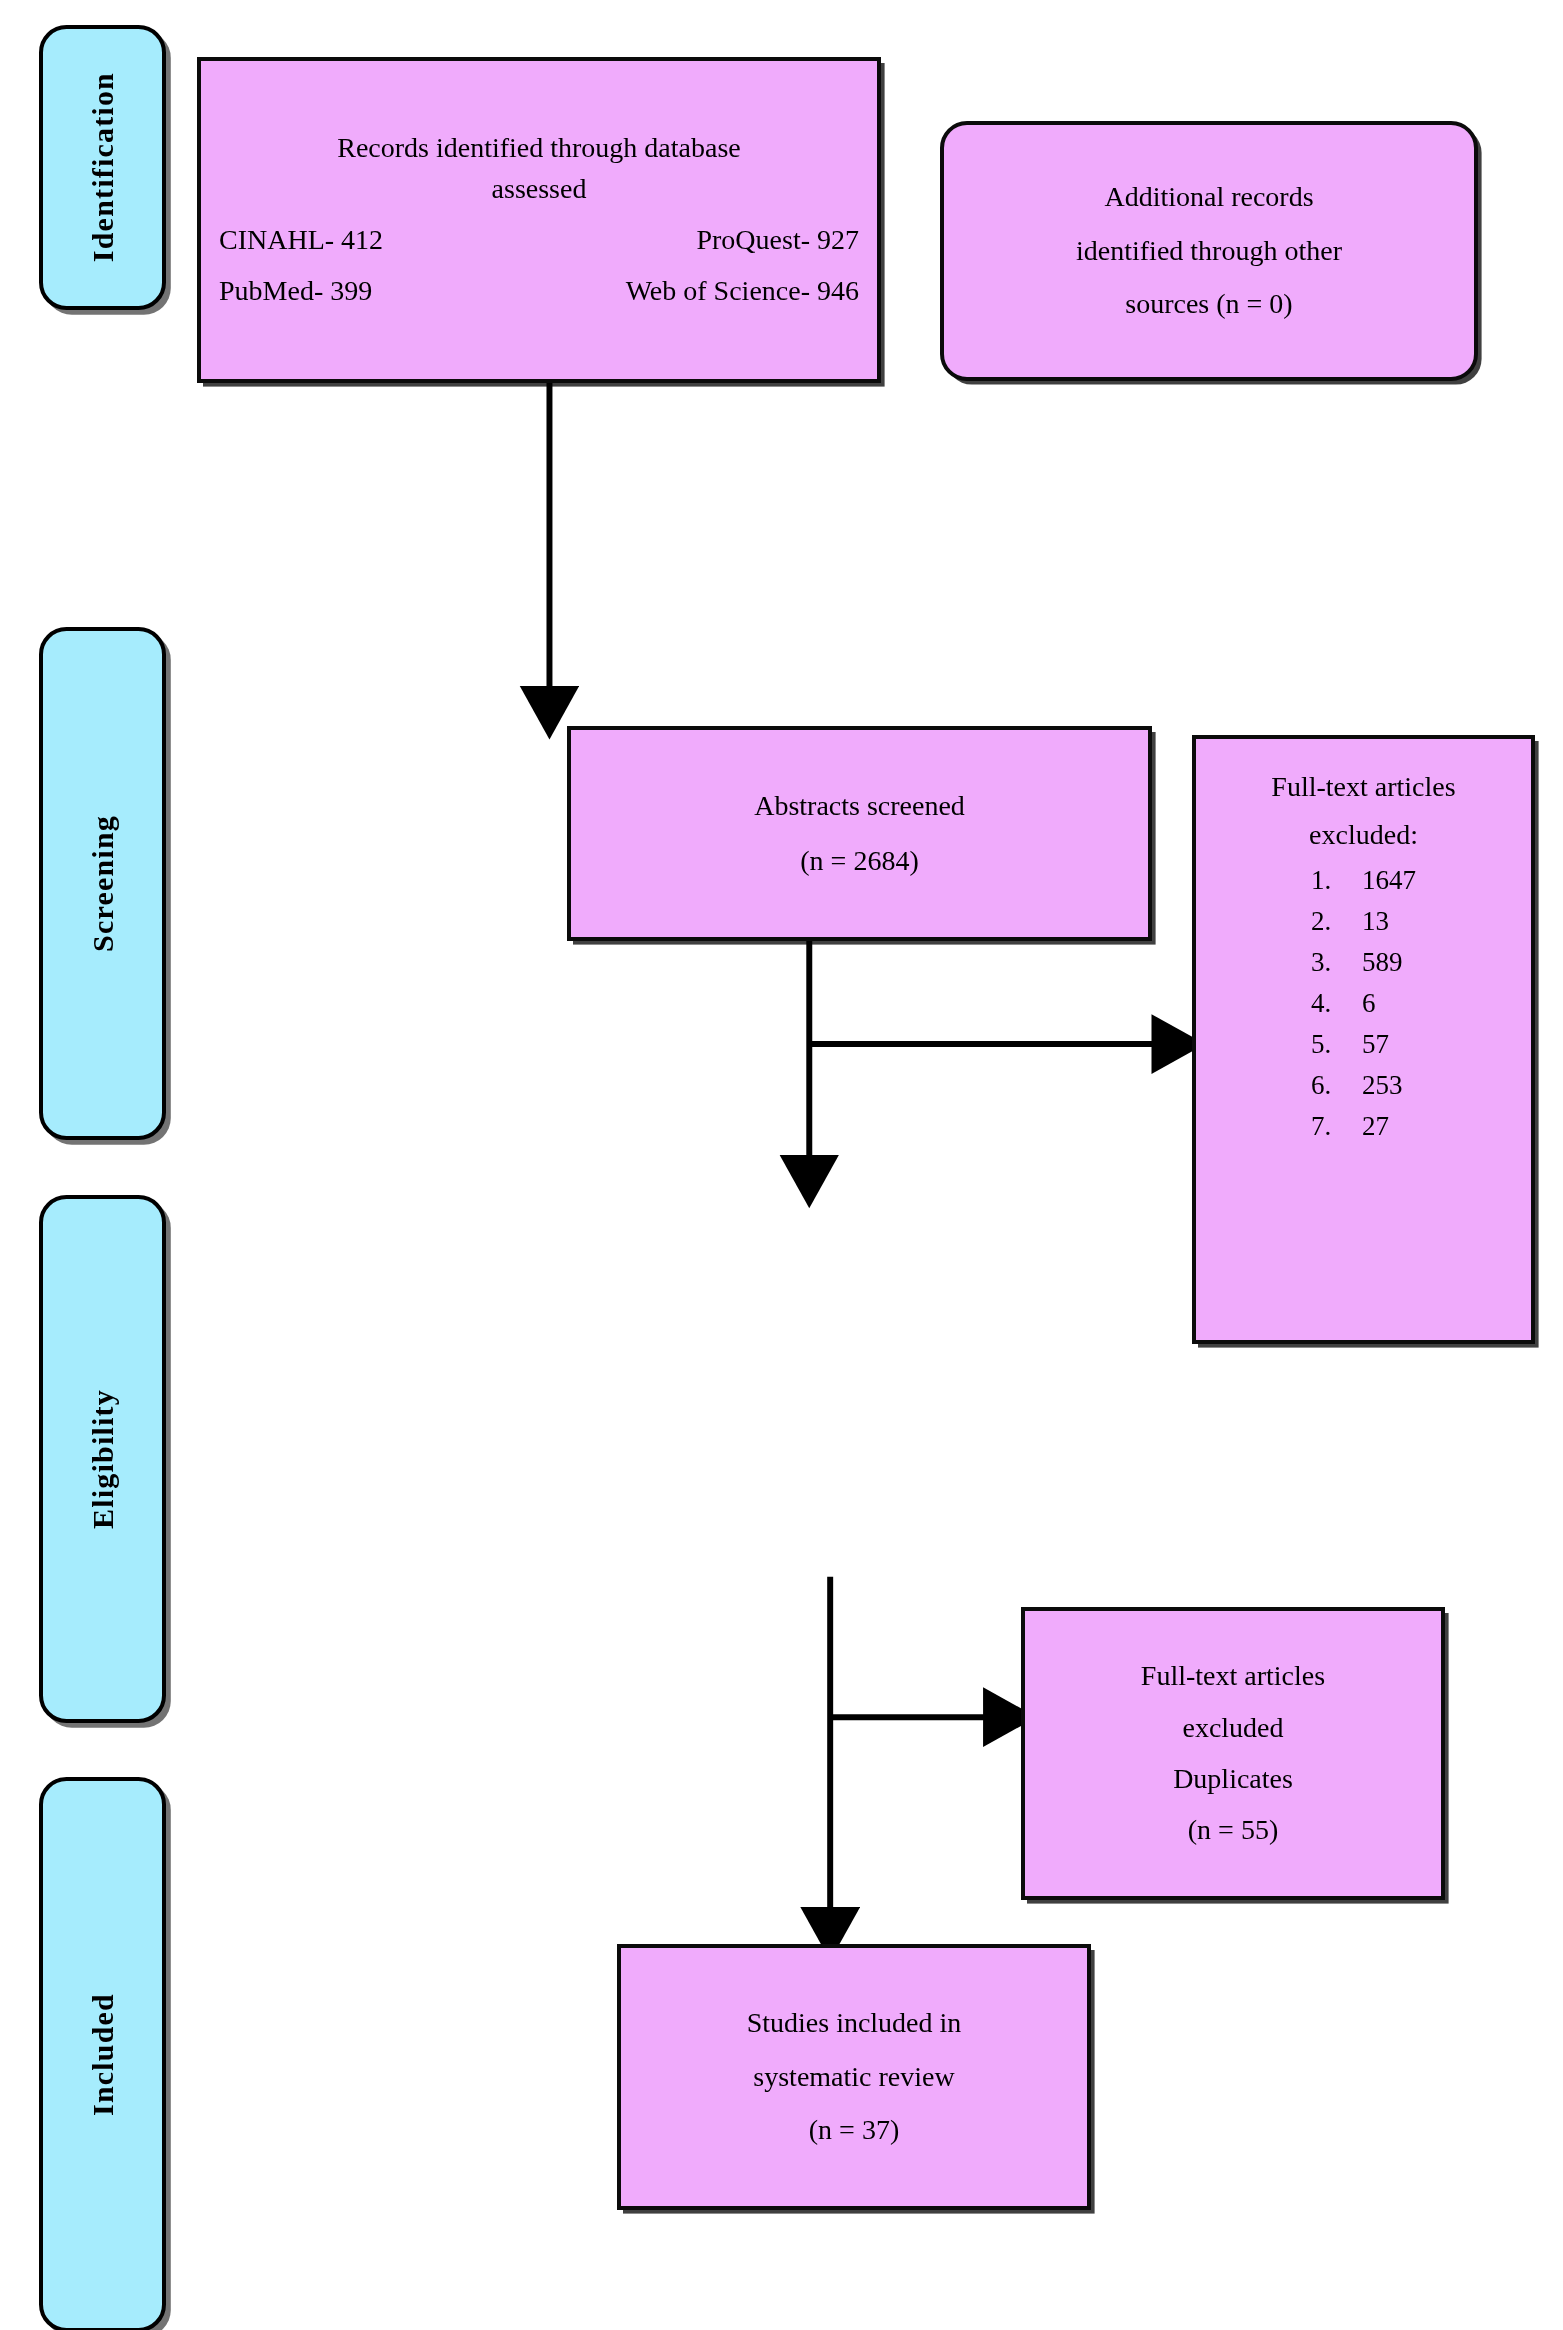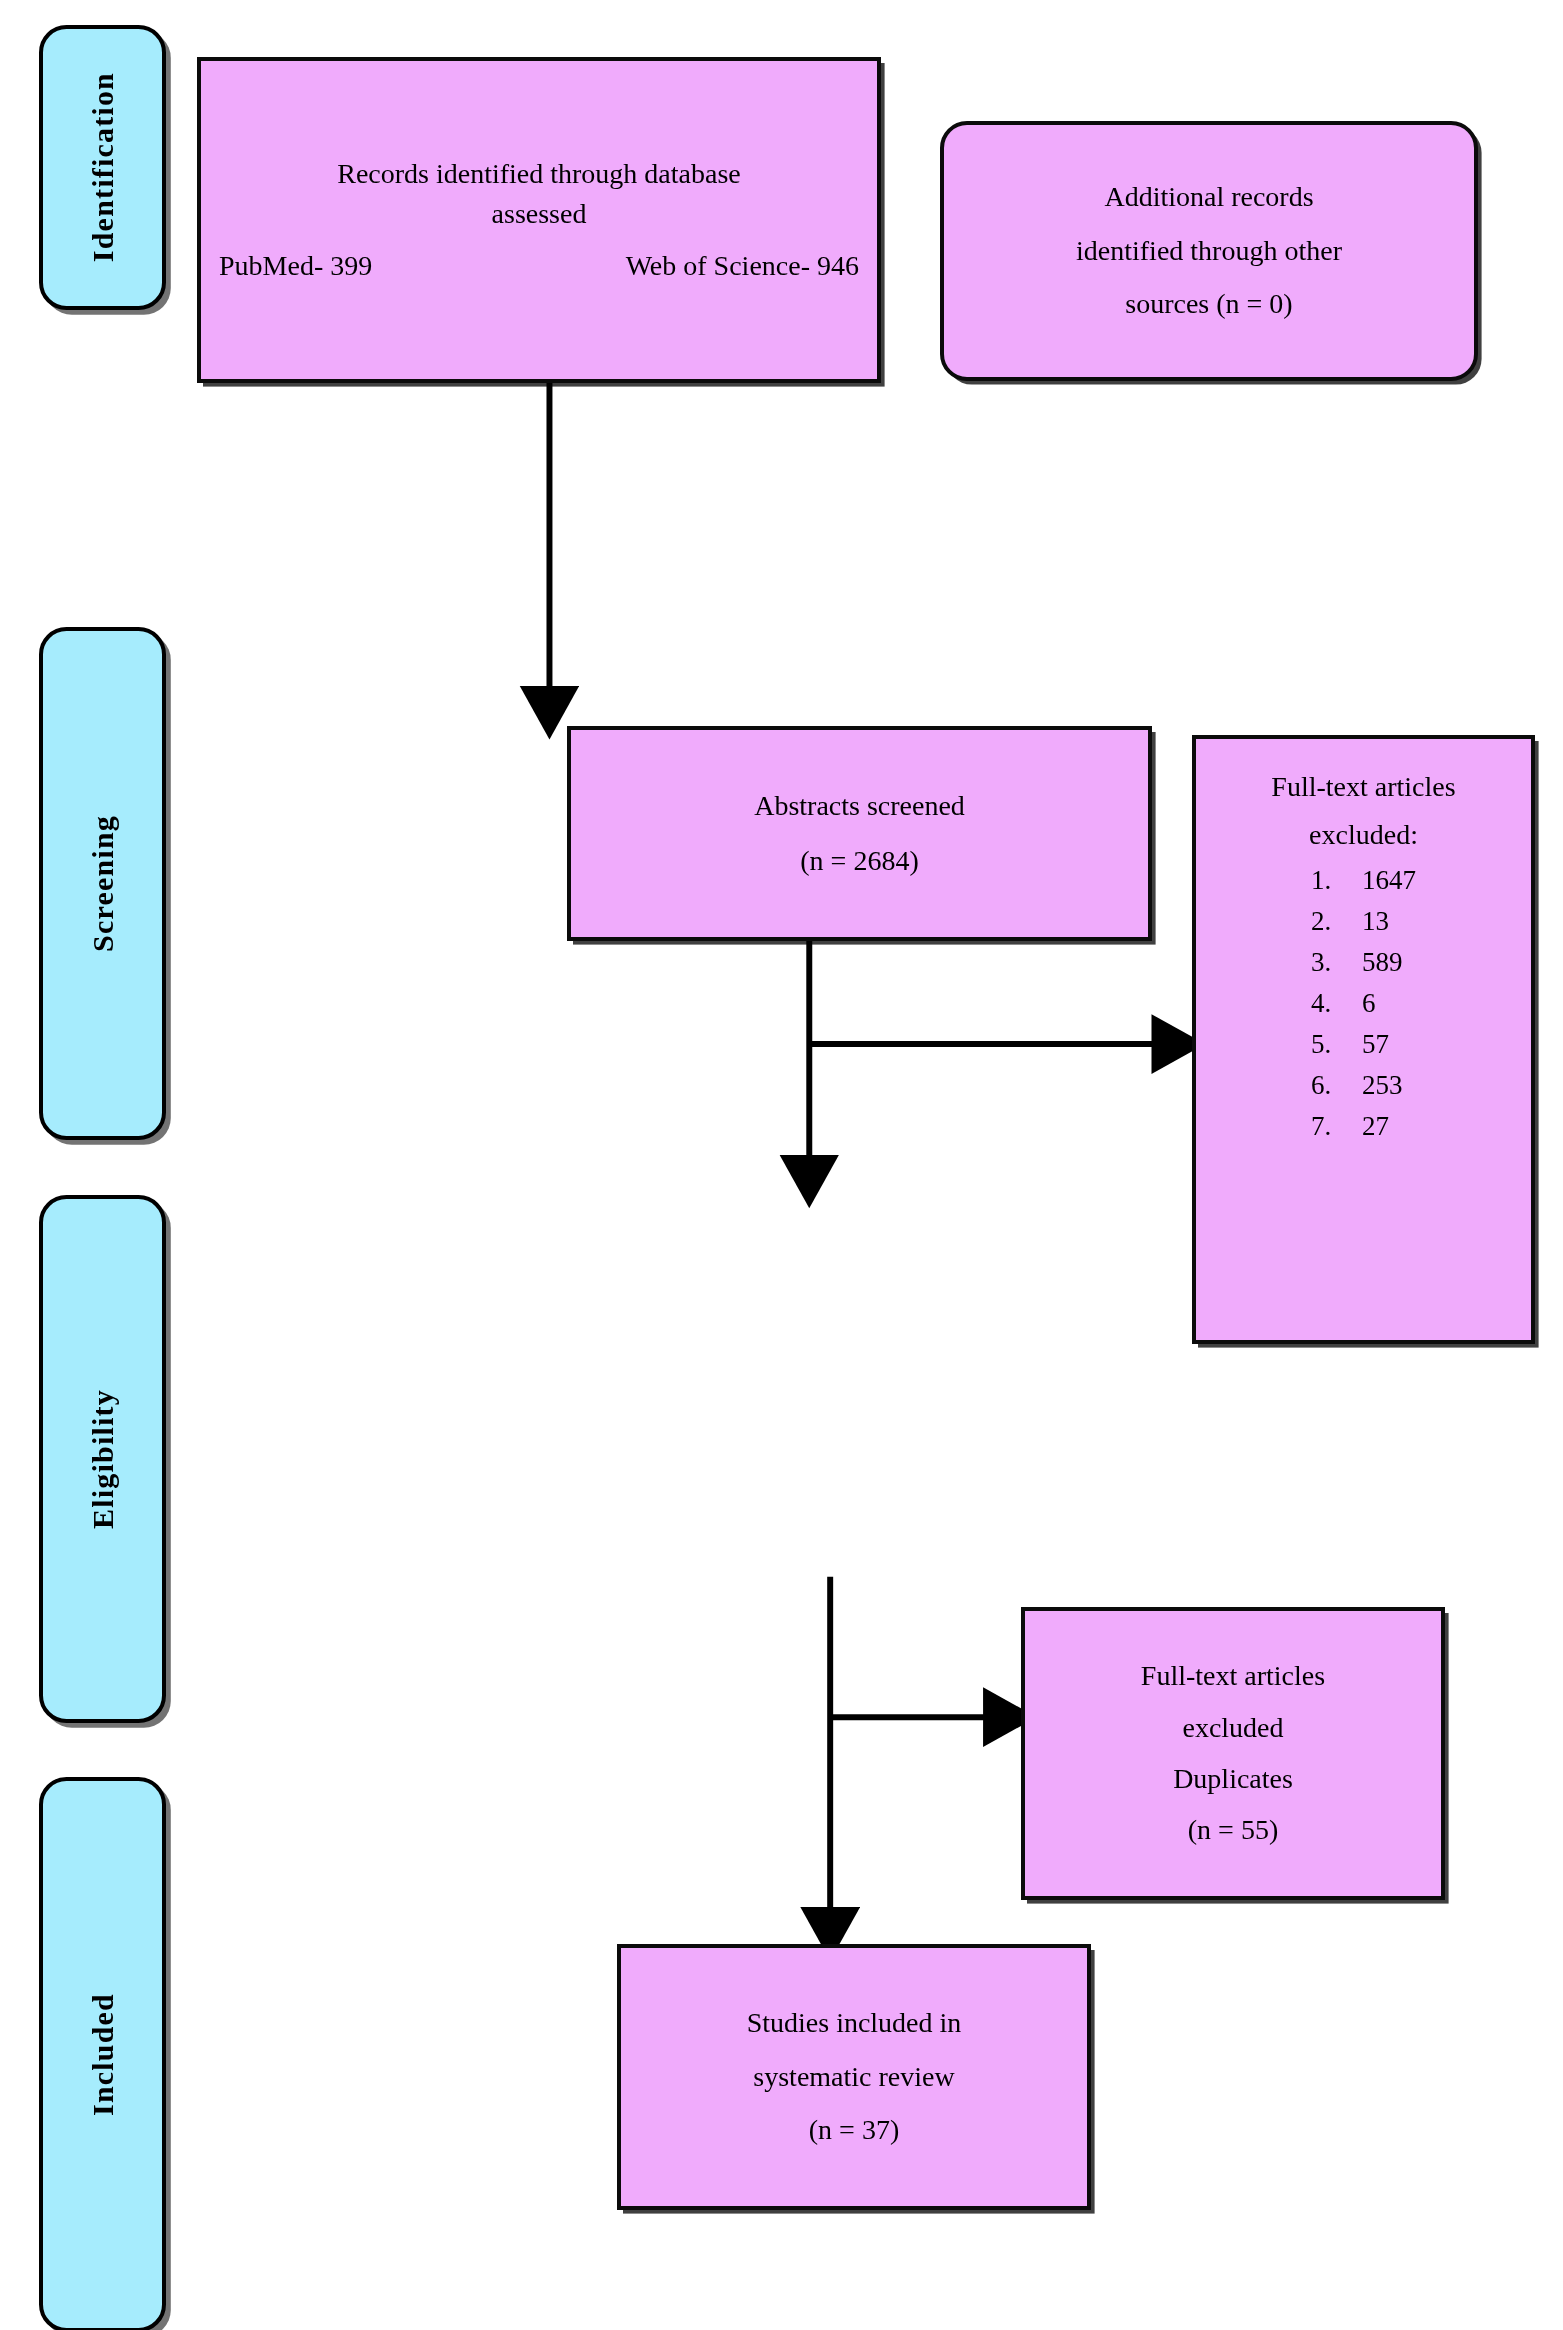--- a/index.html
+++ b/index.html
@@ -110,20 +110,24 @@
   </div>
 
   <div class="phase" style="left:39px;top:1777px;width:119px;height:547px;">
     <span>Included</span>
   </div>
 
   <div class="box" style="left:197px;top:57px;width:684px;height:326px;">
     <div class="line">Records identified through database</div>
     <div class="line">assessed</div>
     <div class="row2 pad-a" style="margin-top:10.8px;">
+      <span>CINAHL- 412</span>
+      <span>ProQuest- 927</span>
+    </div>
+    <div class="row2 pad-a" style="margin-top:10.8px;">
       <span>PubMed- 399</span>
       <span>Web of Science- 946</span>
     </div>
   </div>
 
   <div class="box" style="left:940px;top:121px;width:538px;height:260px;border-radius:27px;">
     <div class="line">Additional records</div>
     <div class="line" style="margin-top:13px;">identified through other</div>
     <div class="line" style="margin-top:13px;">sources (n = 0)</div>
   </div>

